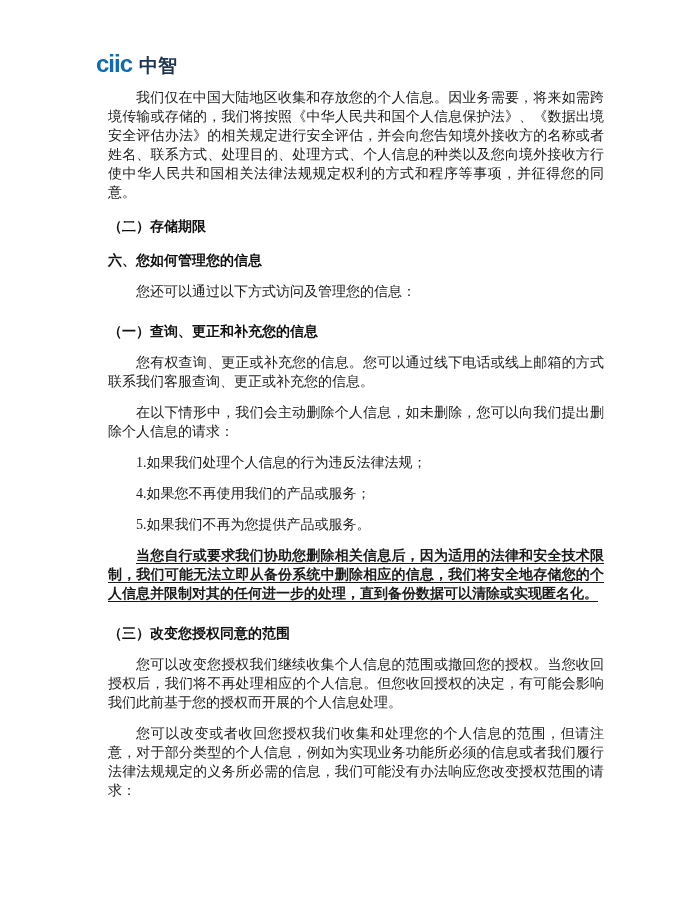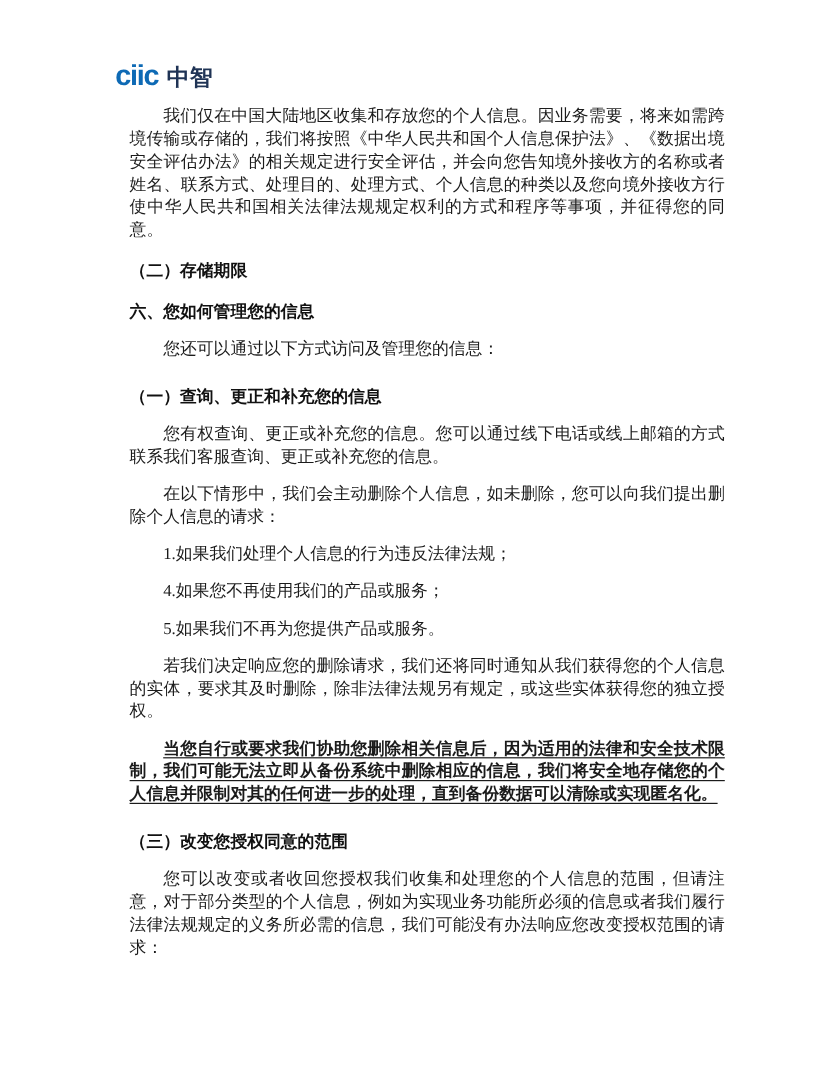--- a/index.html
+++ b/index.html
@@ -74,20 +74,20 @@
     <p class="para indent"><span>我们仅在中国大陆地区收集和存放您的个人信息。因业务需要，将来如需跨境传输或存储的，我们将按照《中华人民共和国个人信息保护法》、《数据出境安全评估办法》的相关规定进行安全评估，并会向您告知境外接收方的名称或者姓名、联系方式、处理目的、处理方式、个人信息的种类以及您向境外接收方行使中华人民共和国相关法律法规规定权利的方式和程序等事项，并征得您的同意。</span></p>
         <h3 class="heading gap-md"><span class="b">（二）存储期限</span></h3>
         <h3 class="heading gap-md"><span class="b">六、您如何管理您的信息</span></h3>
         <p class="para indent"><span>您还可以通过以下方式访问及管理您的信息：</span></p>
         <h3 class="heading gap-lg"><span class="b">（一）查询、更正和补充您的信息</span></h3>
         <p class="para indent"><span>您有权查询、更正或补充您的信息。您可以通过线下电话或线上邮箱的方式联系我们客服查询、更正或补充您的信息。</span></p>
         <p class="para indent"><span>在以下情形中，我们会主动删除个人信息，如未删除，您可以向我们提出删除个人信息的请求：</span></p>
         <p class="para indent"><span>1.如果我们处理个人信息的行为违反法律法规；</span></p>
         <p class="para indent"><span>4.如果您不再使用我们的产品或服务；</span></p>
         <p class="para indent"><span>5.如果我们不再为您提供产品或服务。</span></p>
-        <p class="para indent"><span>若我们决定响应您的删除请求，我们还将同时通知从我们获得您的个人信息的实体，要求其及时删除，除非法律法规另有规定，或这些实体获得您的独立授权。</span></p>
         <p class="para indent"><span class="b u">当您自行或要求我们协助您删除相关信息后，因为适用的法律和安全技术限制，我们可能无法立即从备份系统中删除相应的信息，我们将安全地存储您的个人信息并限制对其的任何进一步的处理，直到备份数据可以清除或实现匿名化。</span></p>
         <h3 class="heading gap-lg"><span class="b">（三）改变您授权同意的范围</span></h3>
+        <p class="para indent"><span>您可以改变您授权我们继续收集个人信息的范围或撤回您的授权。当您收回授权后，我们将不再处理相应的个人信息。但您收回授权的决定，有可能会影响我们此前基于您的授权而开展的个人信息处理。</span></p>
         <p class="para indent"><span>您可以改变或者收回您授权我们收集和处理您的个人信息的范围，但请注意，对于部分类型的个人信息，例如为实现业务功能所必须的信息或者我们履行法律法规规定的义务所必需的信息，我们可能没有办法响应您改变授权范围的请求：</span></p>
       </div>
 
   </div>
 </div>
 
 </body></html>

